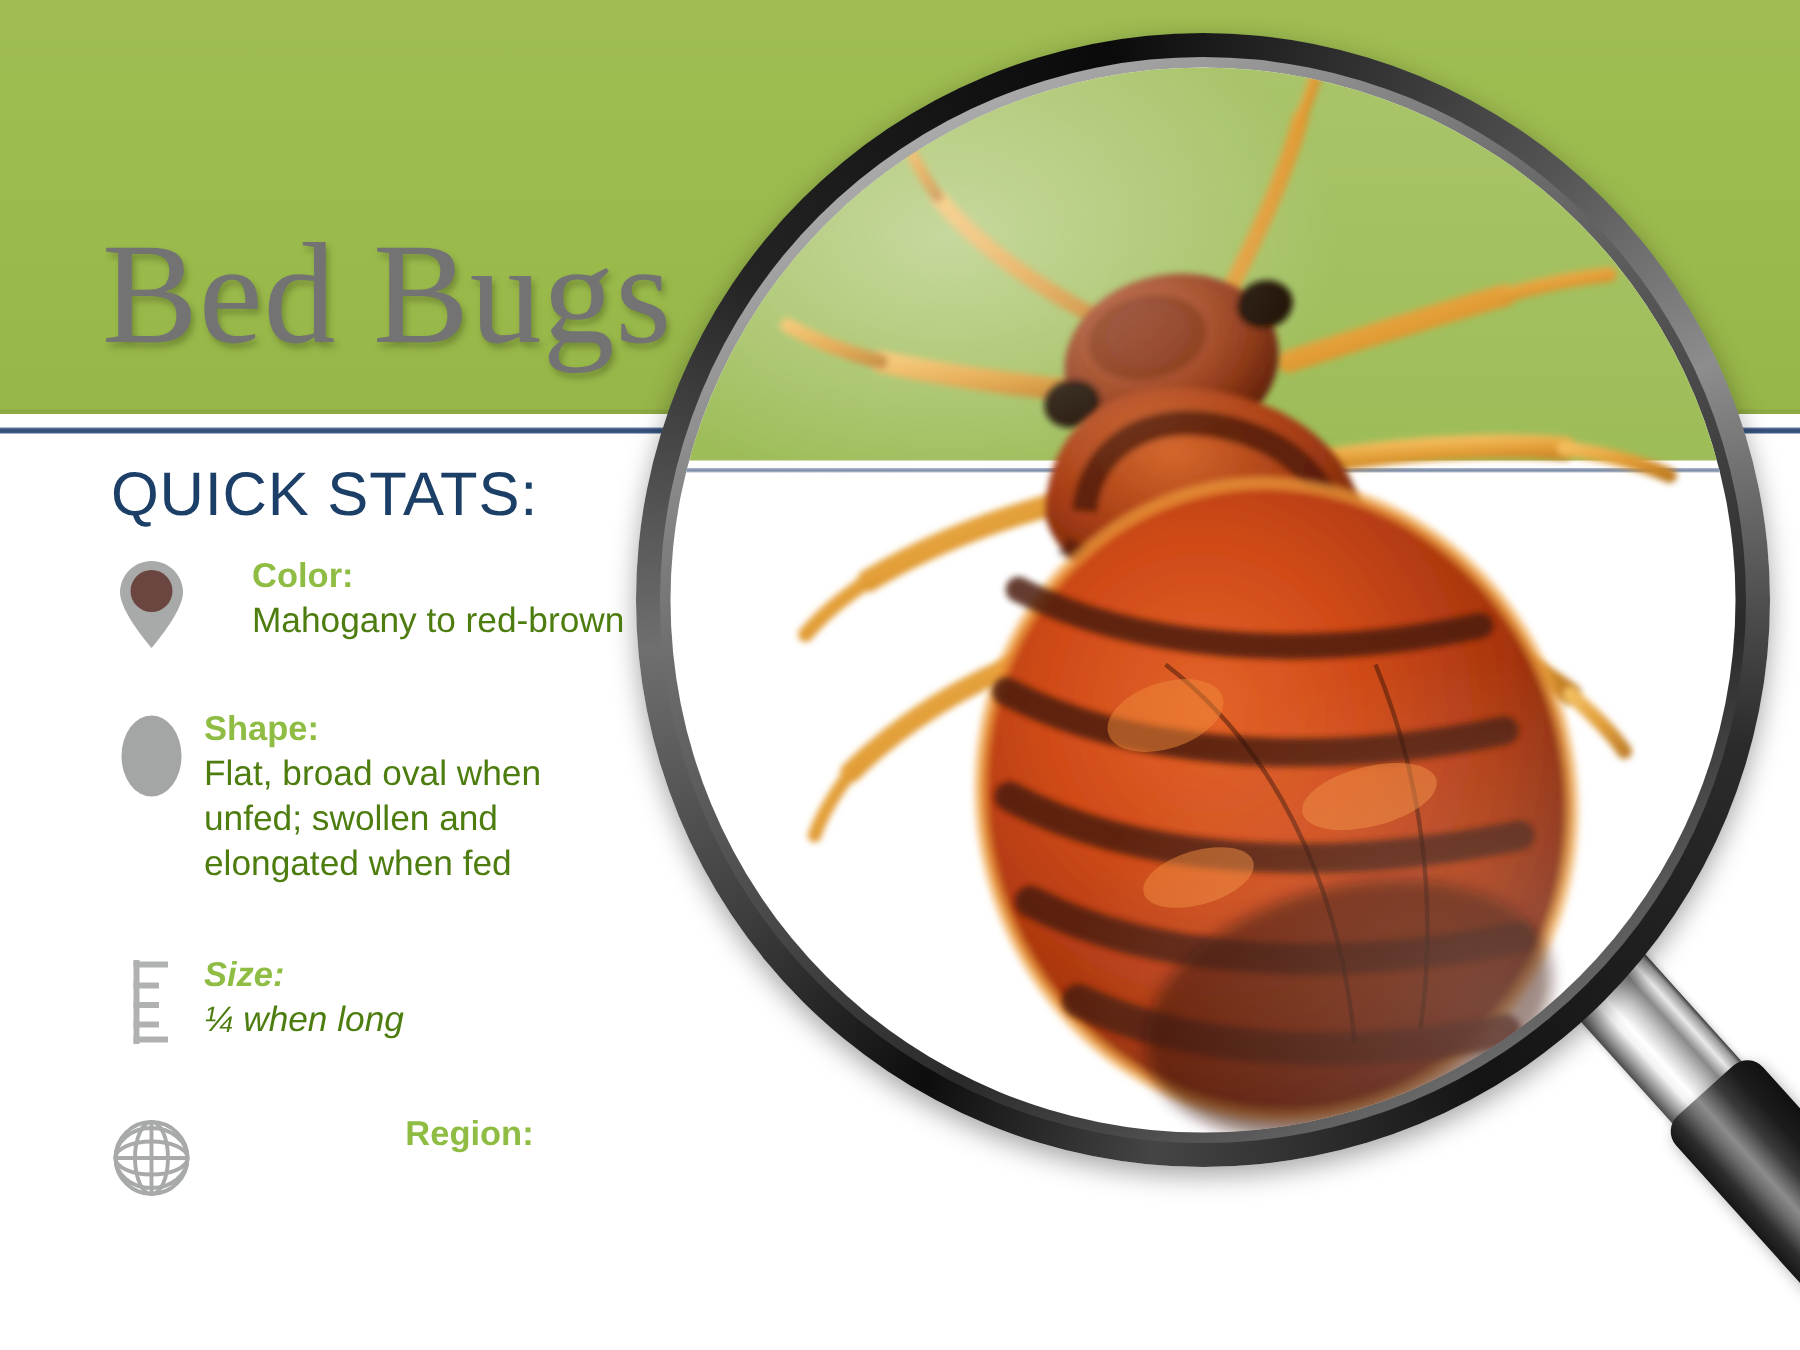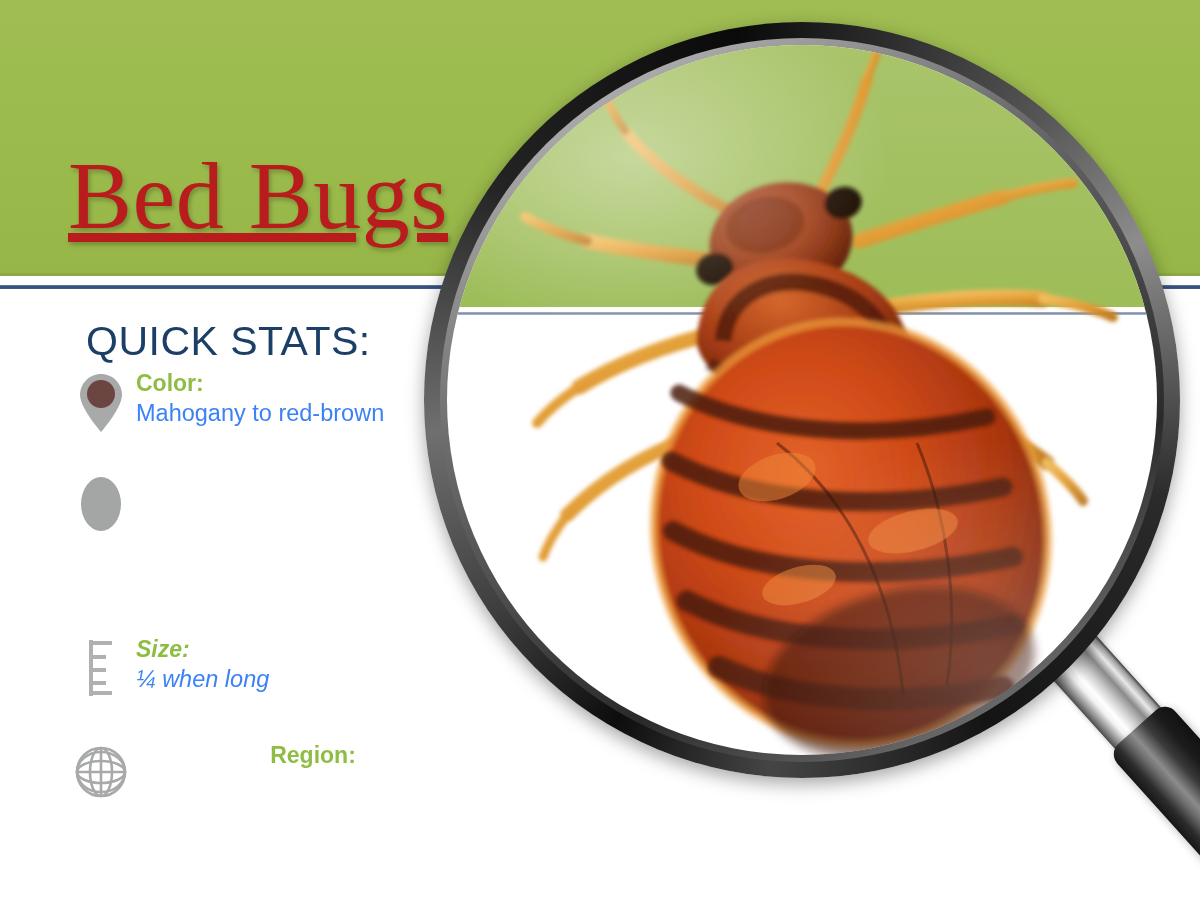--- a/index.html
+++ b/index.html
@@ -39,25 +39,24 @@
   }
   .title {
     position: absolute;
     left: 68px;
     top: 148px;
     margin: 0;
     font-family: "Liberation Serif", serif;
     font-size: 96px;
     line-height: 1;
     font-weight: 400;
-    color: #b91c1c;
+    color: #737373;
     letter-spacing: 0.5px;
     text-shadow: 2px 3px 4px rgba(70,90,30,0.45);
     white-space: nowrap;
-    text-decoration: underline;
   }
 
   
   .navy-rule {
     position: absolute;
     left: 0;
     top: 285px;
     width: 1200px;
     height: 4px;
     background: linear-gradient(180deg,#6b7fa3 0%, #2e4a75 45%, #43608c 100%);
@@ -68,21 +67,21 @@
     position: absolute;
     left: 0;
     top: 300px;
     width: 500px;
     height: 600px;
   }
   .quick-stats-heading {
     position: absolute;
     left: 74px;
     top: 6px;
-    margin: 12px;
+    margin: 0;
     font-size: 41px;
     font-weight: 400;
     letter-spacing: 0.5px;
     color: #1c3f68;
     white-space: nowrap;
   }
 
   .stat-row {
     position: absolute;
     left: 70px;
@@ -103,26 +102,26 @@
     font-size: 23px;
     font-weight: bold;
     color: #8fbd43;
     line-height: 1.16;
     margin-bottom: 1px;
   }
   .stat-value {
     display: block;
     font-size: 23.5px;
     font-weight: 400;
-    color: #3b82f6;
+    color: #4d7c0f;
     line-height: 1.28;
     white-space: pre-line;
   }
 
-  #row-color  { top: 70px; }
+  #row-color  { top: 70px; gap: 32px; }
   #row-shape  { top: 172px; }
   #row-size   { top: 336px; font-style: italic; }
   #row-region { top: 442px; text-align: center; }
 
   
   .magnifier {
     position: absolute;
     left: 0; top: 0;
     width: 1200px; height: 900px;
     pointer-events: none;
@@ -368,20 +367,26 @@
         <span class="stat-value">Mahogany to red-brown</span>
       </div>
     </div>
 
     <div class="stat-row" id="row-shape">
       <div class="stat-icon">
         <svg width="42" height="56" viewBox="0 0 42 56" aria-hidden="true">
           <ellipse cx="21" cy="28" rx="20" ry="27" fill="#a3a6a5"></ellipse>
         </svg>
       </div>
+      <div class="stat-text">
+        <span class="stat-label">Shape:</span>
+        <span class="stat-value">Flat, broad oval when
+unfed; swollen and
+elongated when fed</span>
+      </div>
     </div>
 
     <div class="stat-row" id="row-size">
       <div class="stat-icon">
         <svg width="34" height="56" viewBox="0 0 34 56" aria-hidden="true">
           <g stroke="#b0b2b1" stroke-width="4" fill="none" stroke-linecap="square">
             <line x1="7" y1="2" x2="7" y2="54"></line>
             <line x1="7" y1="3" x2="26" y2="3"></line>
             <line x1="7" y1="17" x2="20" y2="17"></line>
             <line x1="7" y1="30" x2="20" y2="30"></line>

